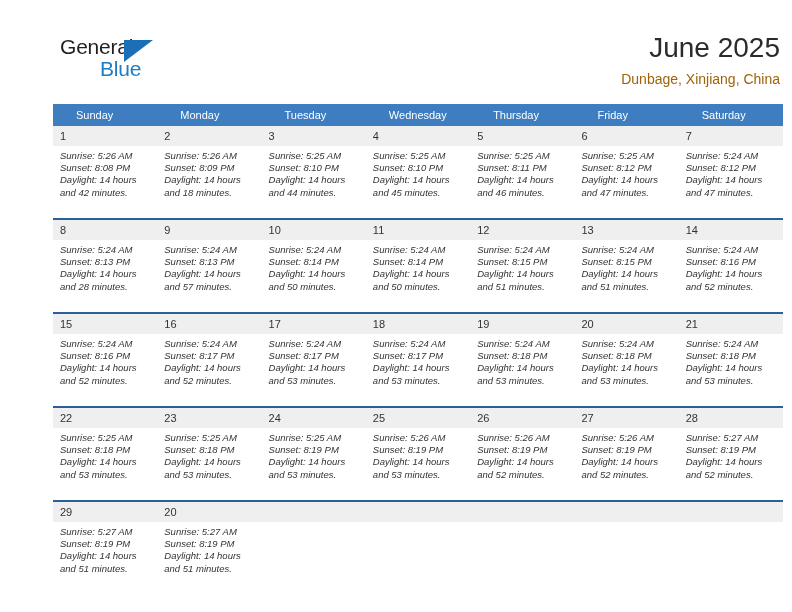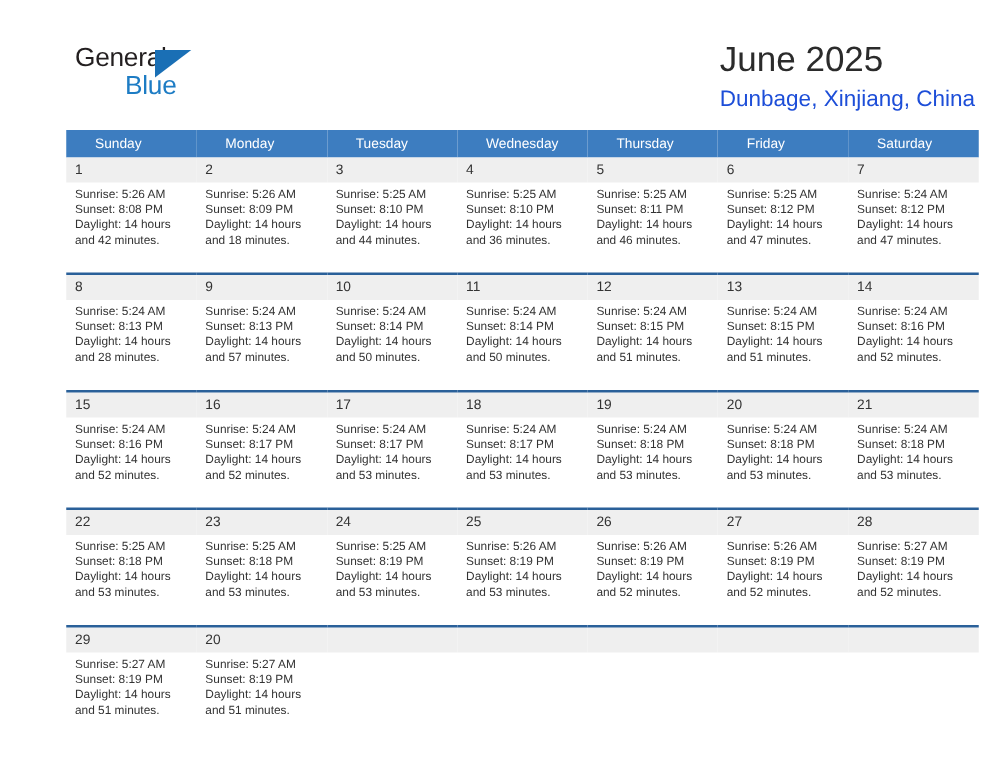--- a/index.html
+++ b/index.html
@@ -62,31 +62,32 @@
     width: 0;
     height: 0;
     border-left: 29px solid #1a6fb5;
     border-bottom: 22px solid transparent;
   }
 
   .title-block {
     position: absolute;
     right: 36px;
     top: 30px;
+    text-align: right;
   }
   .month-title {
     font-size: 28px;
     color: #2b2b2b;
     font-weight: normal;
     line-height: 36px;
     white-space: nowrap;
   }
   .location {
-    font-size: 18px;
-    color: #1d4ed8;
+    font-size: 14px;
+    color: #a16207;
     line-height: 22px;
     margin-top: 2px;
     white-space: nowrap;
   }
 
   
   .calendar {
     position: absolute;
     left: 29px;
     top: 104px;
@@ -127,20 +128,21 @@
   }
   .daynum.empty {
     color: transparent;
   }
   .dayinfo {
     font-size: 9.5px;
     color: #333333;
     line-height: 12.2px;
     padding: 4px 6px 10px 7px;
     height: 58px;
+    font-style: italic;
   }
   .dayinfo div {
     white-space: nowrap;
   }
   .cell-empty .dayinfo {
     color: transparent;
   }
 </style>
 </head>
 <body>
@@ -203,21 +205,21 @@
             <div>Daylight: 14 hours</div>
             <div>and 44 minutes.</div>
           </div>
         </td>
         <td>
           <div class="daynum">4</div>
           <div class="dayinfo">
             <div>Sunrise: 5:25 AM</div>
             <div>Sunset: 8:10 PM</div>
             <div>Daylight: 14 hours</div>
-            <div>and 36 minutes.</div>
+            <div>and 45 minutes.</div>
           </div>
         </td>
         <td>
           <div class="daynum">5</div>
           <div class="dayinfo">
             <div>Sunrise: 5:25 AM</div>
             <div>Sunset: 8:11 PM</div>
             <div>Daylight: 14 hours</div>
             <div>and 46 minutes.</div>
           </div>

